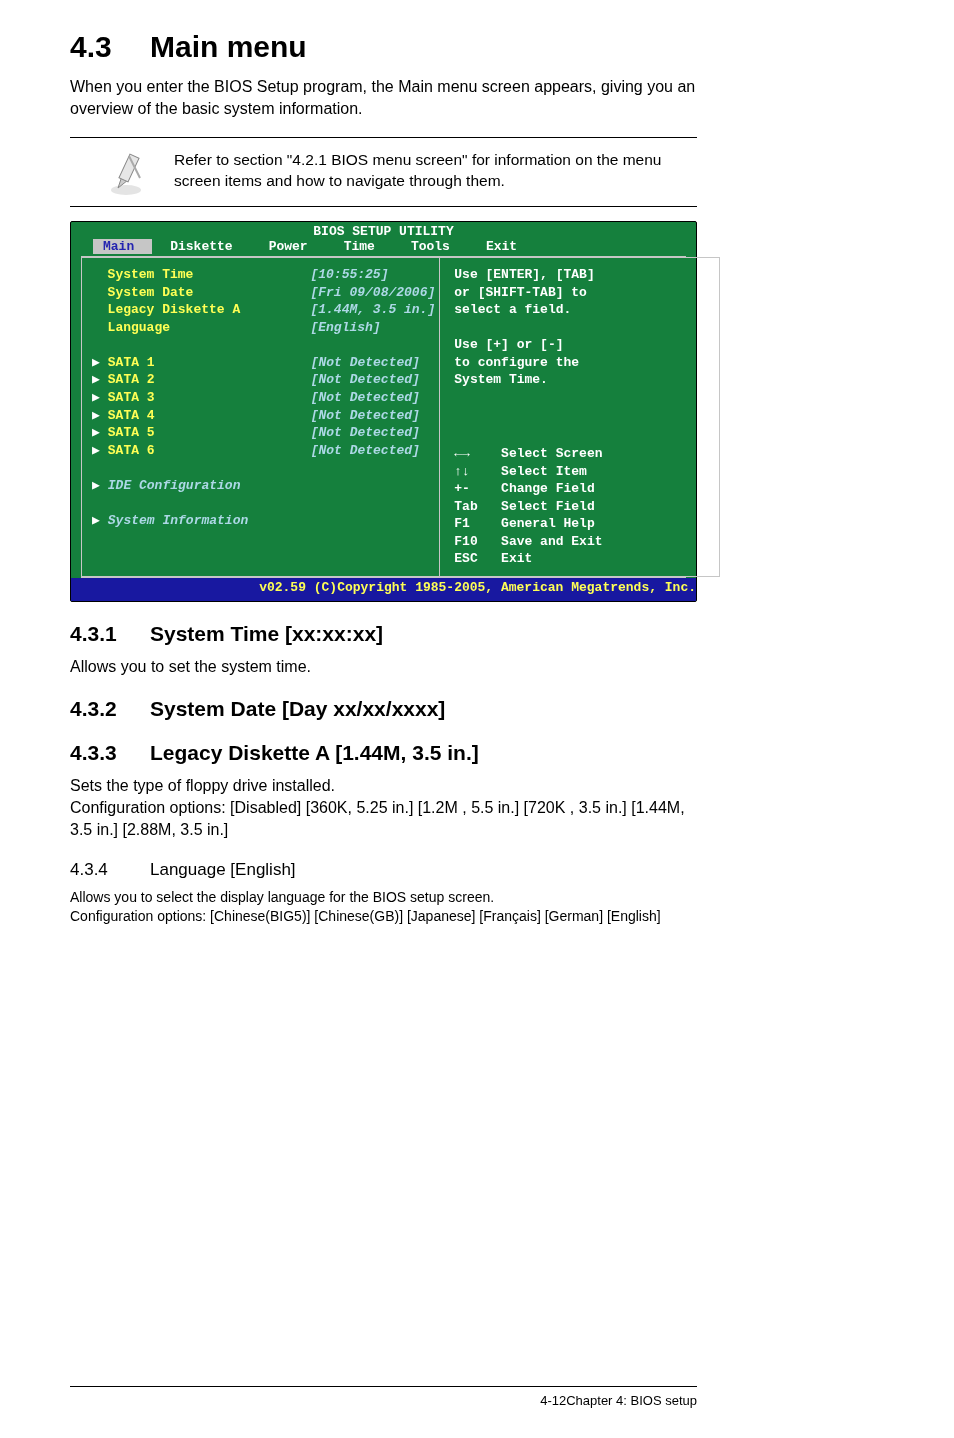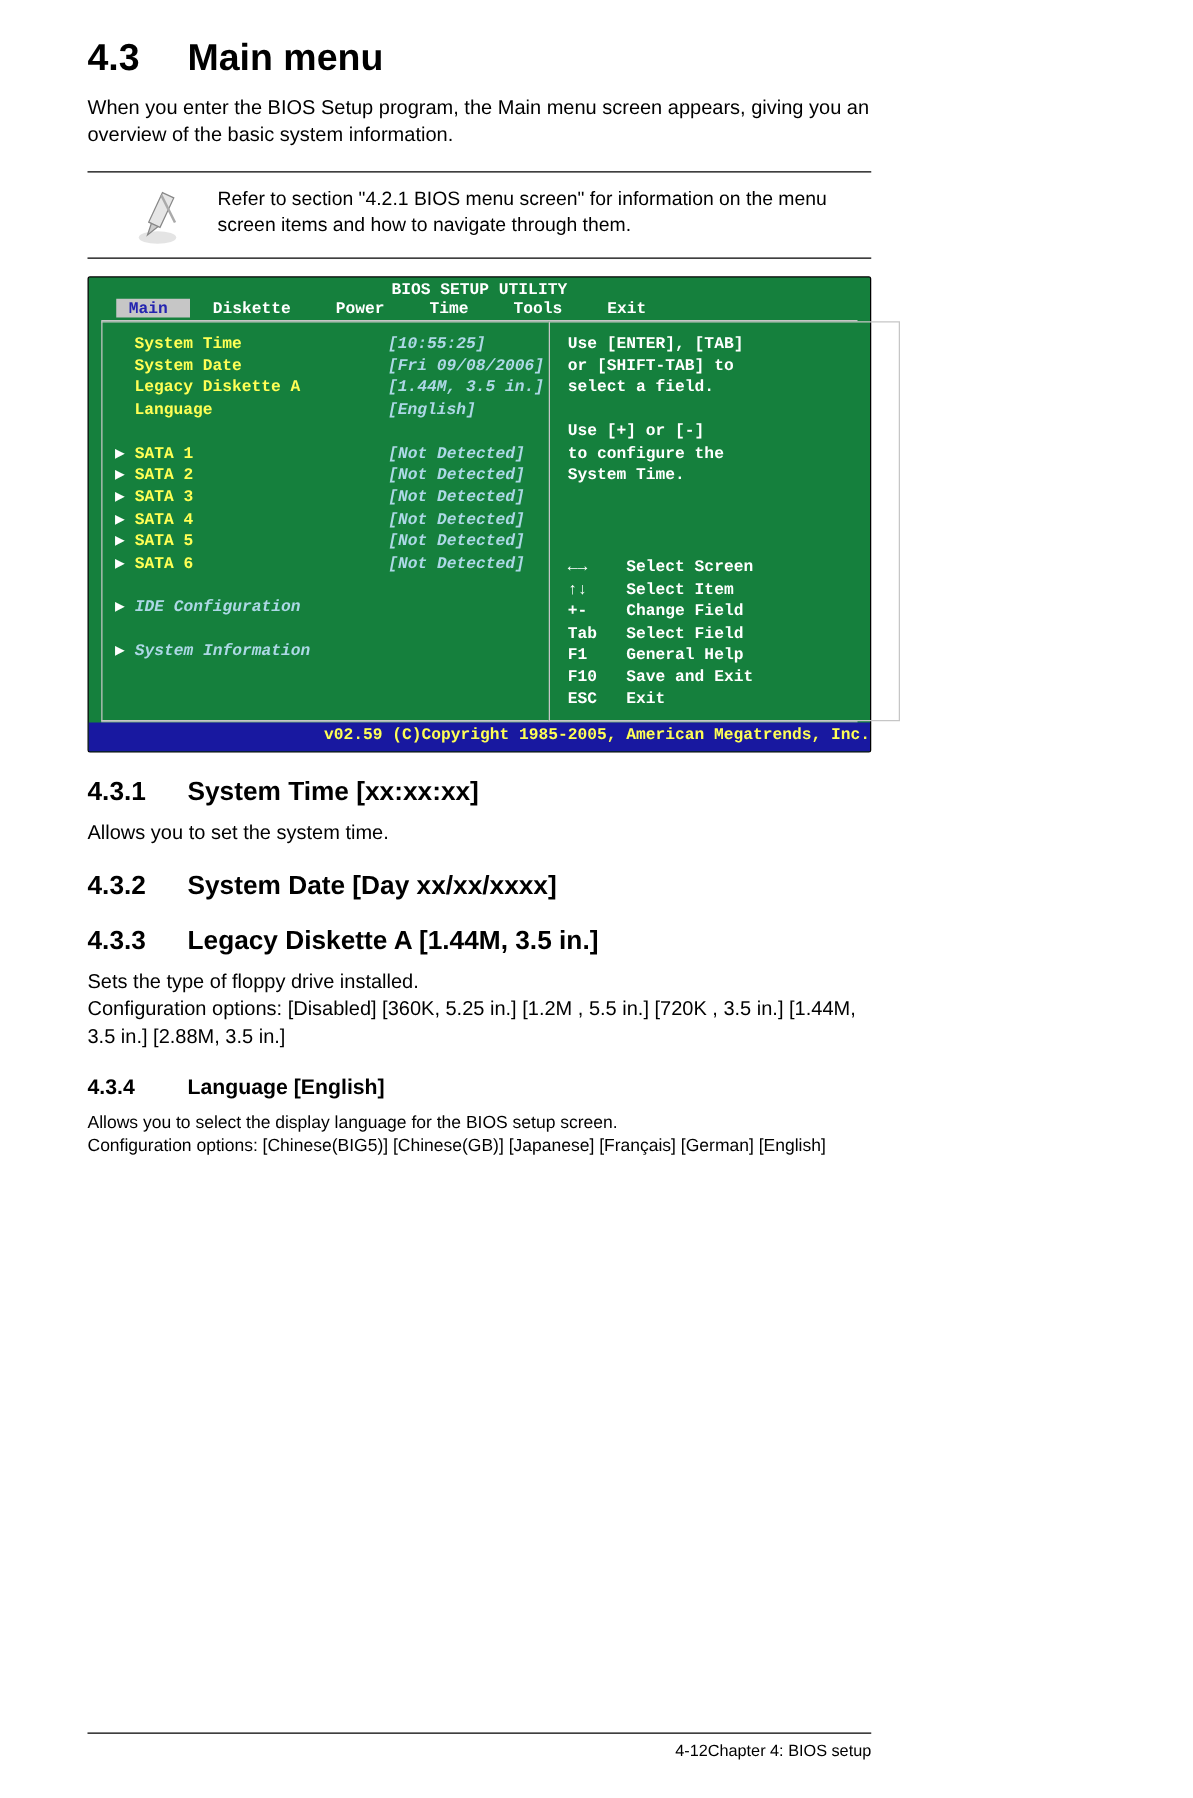--- a/index.html
+++ b/index.html
@@ -125,21 +125,21 @@
     font-size: 21px;
     font-weight: bold;
     margin: 20px 0 10px 0;
   }
   h2.subhead .num {
     display: inline-block;
     width: 80px;
   }
   h3.subhead-s {
     font-size: 17px;
-    font-weight: bold;
+    font-weight: normal;
     margin: 20px 0 8px 0;
   }
   h3.subhead-s .num {
     display: inline-block;
     width: 80px;
   }
   .small-text {
     font-size: 14px;
     line-height: 1.35;
     margin: 0 0 12px 0;

